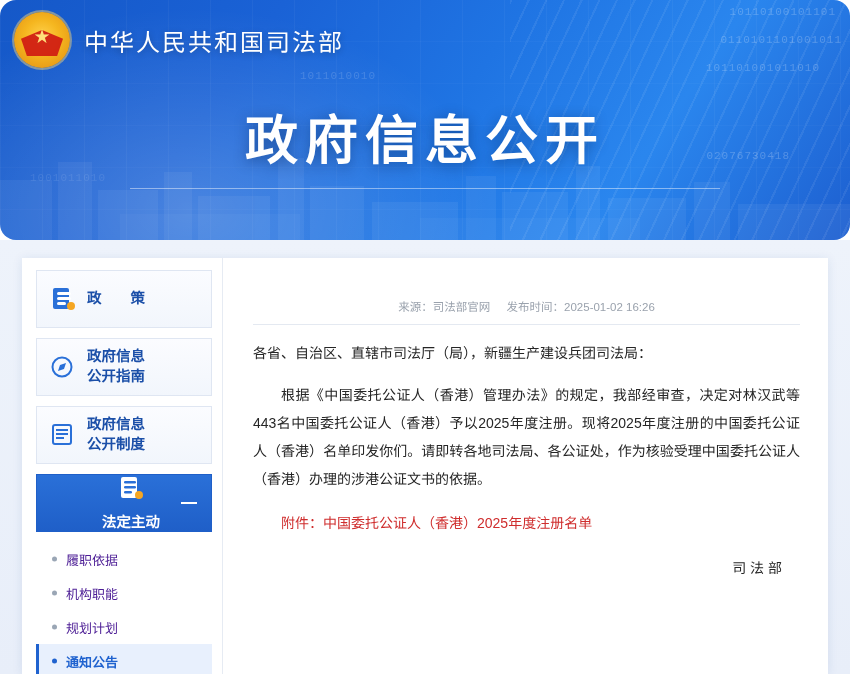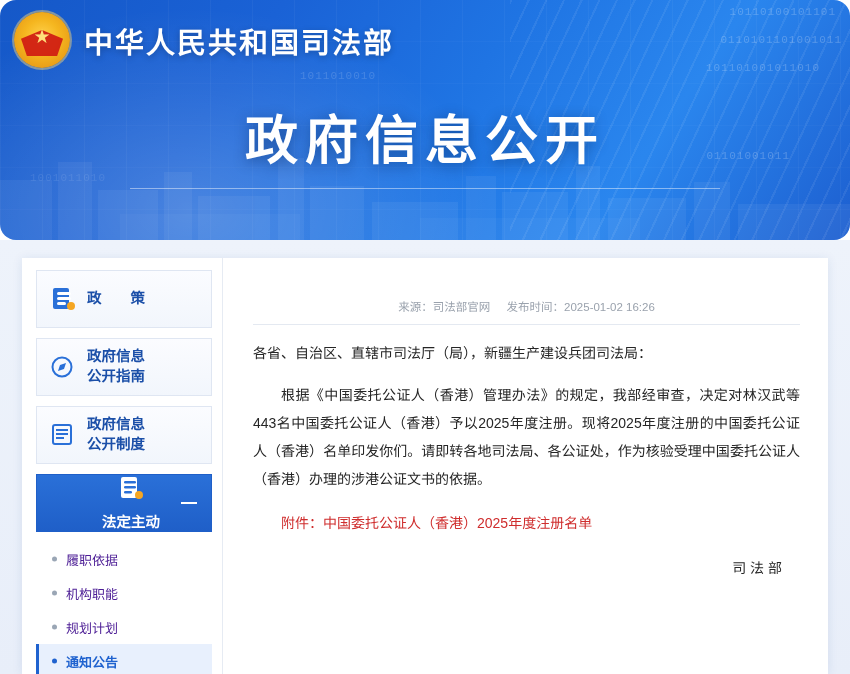--- a/index.html
+++ b/index.html
@@ -76,22 +76,22 @@
     background: #cf1a12;
     clip-path: polygon(50% 0%, 100% 34%, 86% 100%, 14% 100%, 0% 34%);
     opacity: .92;
   }
   .emblem-star {
     position: relative; z-index: 2;
     color: #ffe07a; font-size: 19px; line-height: 1; margin-top: -8px;
   }
   .site-title {
     color: #ffffff;
-    font-size: 29px;
-    font-weight: bold;
+    font-size: 24px;
+    font-weight: normal;
     letter-spacing: 2px;
     text-shadow: 0 2px 6px rgba(0,0,0,.25);
   }
 
   .banner-headline {
     position: absolute; left: 0; right: 0; top: 98px;
     text-align: center;
     color: #ffffff;
     font-size: 53px;
     font-weight: bold;
@@ -265,21 +265,21 @@
     <g fill="rgba(255,255,255,0.10)">
       <rect x="120" y="92" width="180" height="26"></rect>
       <rect x="420" y="96" width="220" height="22"></rect>
     </g>
   </svg>
 
   <div class="bin b1">10110100101101</div>
   <div class="bin b2">0110101101001011</div>
   <div class="bin b3">101101001011010</div>
   <div class="bin b4">1011010010</div>
-  <div class="bin b5">01101001011</div>
+  <div class="bin b5">02076730418</div>
   <div class="bin b6">1001011010</div>
 
   <div class="emblem-row">
     <div class="emblem">
       <span class="emblem-star">★</span>
     </div>
     <div class="site-title">中华人民共和国司法部</div>
   </div>
 
   <div class="banner-headline">政府信息公开</div>

